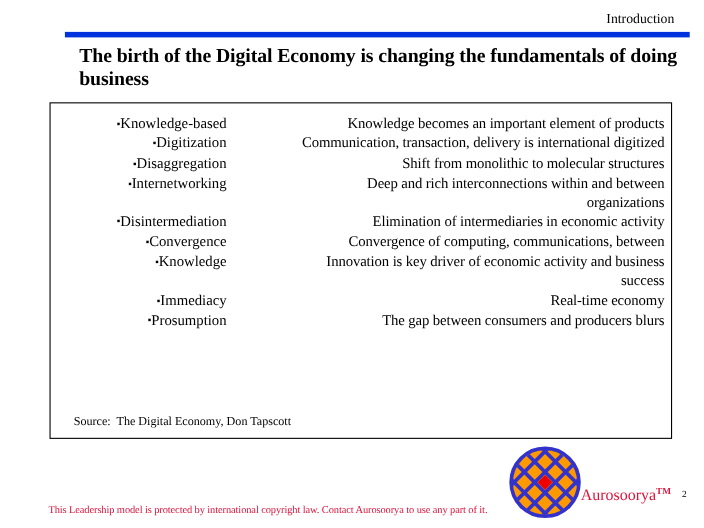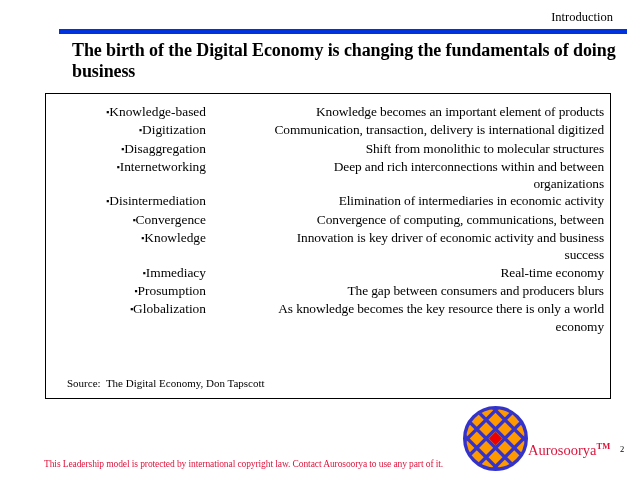--- a/index.html
+++ b/index.html
@@ -140,27 +140,20 @@
     <div class="desc">Real-time economy</div>
   </div>
 
   <div class="row">
     <div class="term-cell">
       <span class="bullet">▪</span><span class="term">Prosumption</span>
     </div>
     <div class="desc">The gap between consumers and producers blurs</div>
   </div>
 
-  <div class="row">
-    <div class="term-cell">
-      <span class="bullet">▪</span><span class="term">Globalization</span>
-    </div>
-    <div class="desc">As knowledge becomes the key resource there is only a world
-economy</div>
-  </div>
 </div>
     <div class="source">Source:  The Digital Economy, Don Tapscott</div>
   </div>
 
   <div class="logo">
     <svg viewBox="0 0 100 100" xmlns="http://www.w3.org/2000/svg">
       <defs>
         <clipPath id="logo-clip">
             <circle cx="50" cy="50" r="44"></circle>
           </clipPath>

